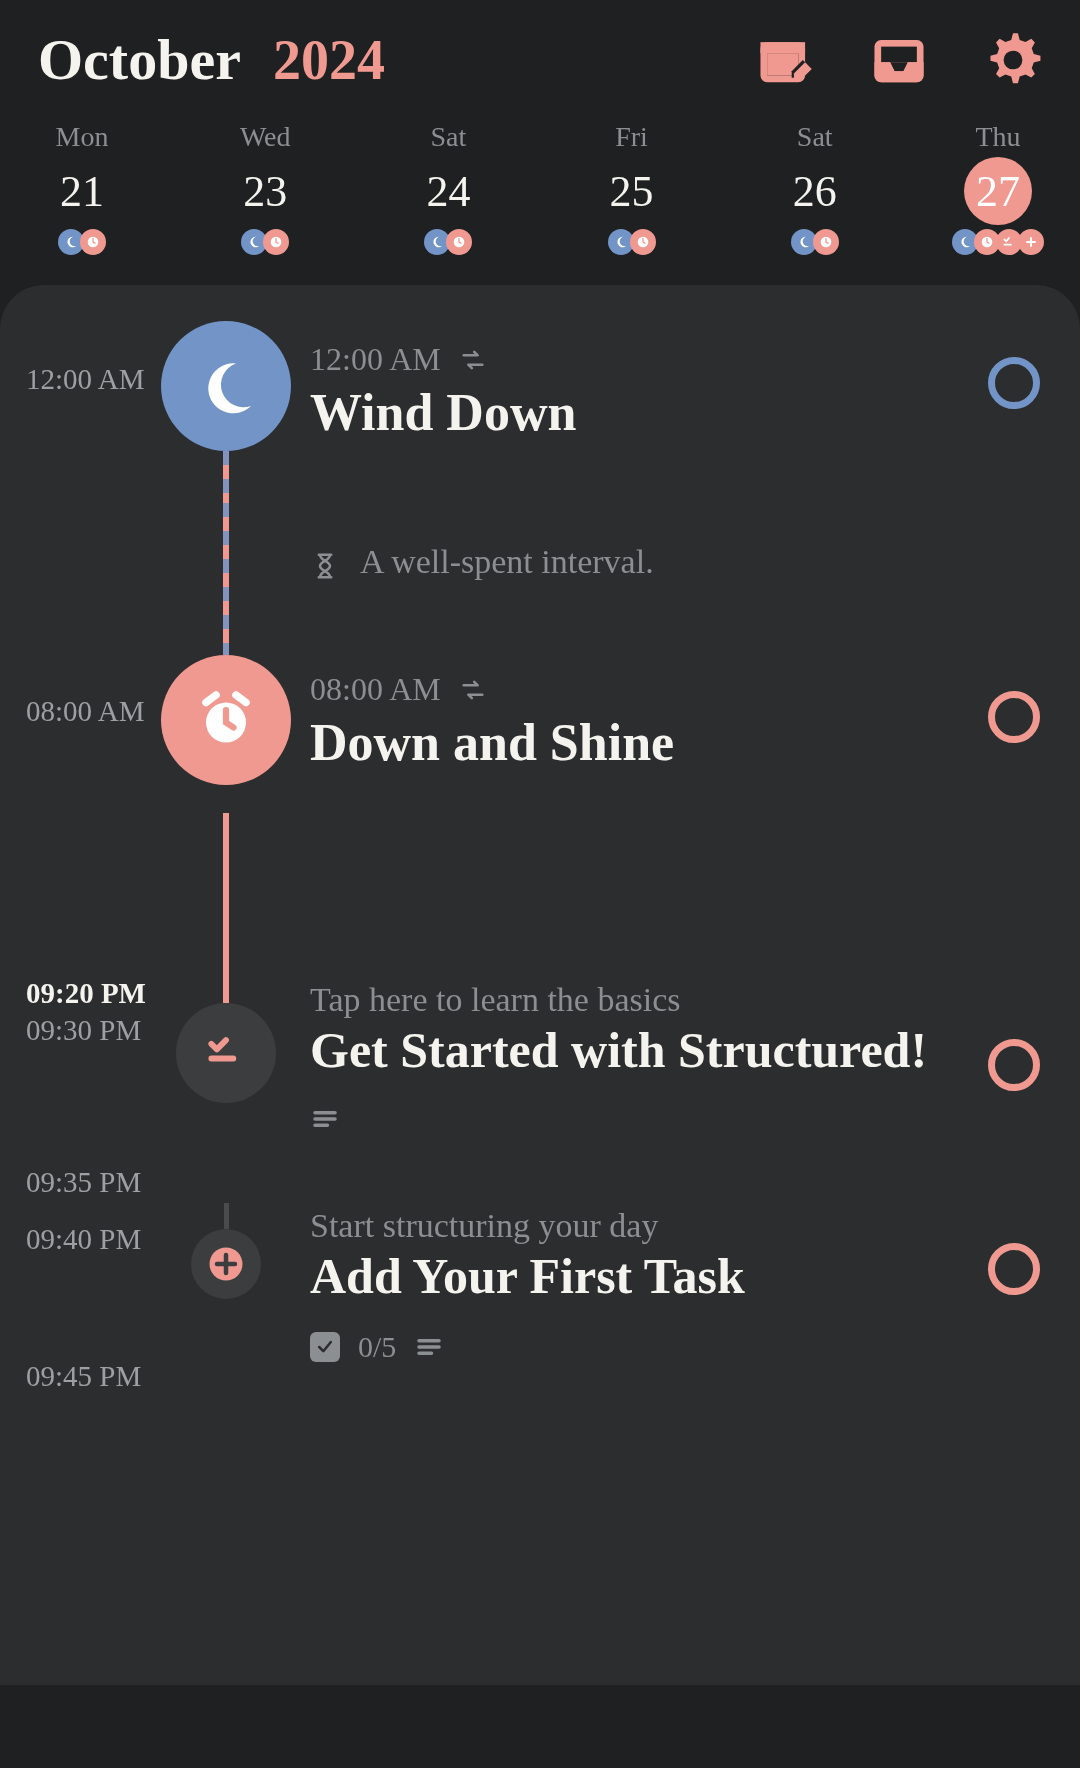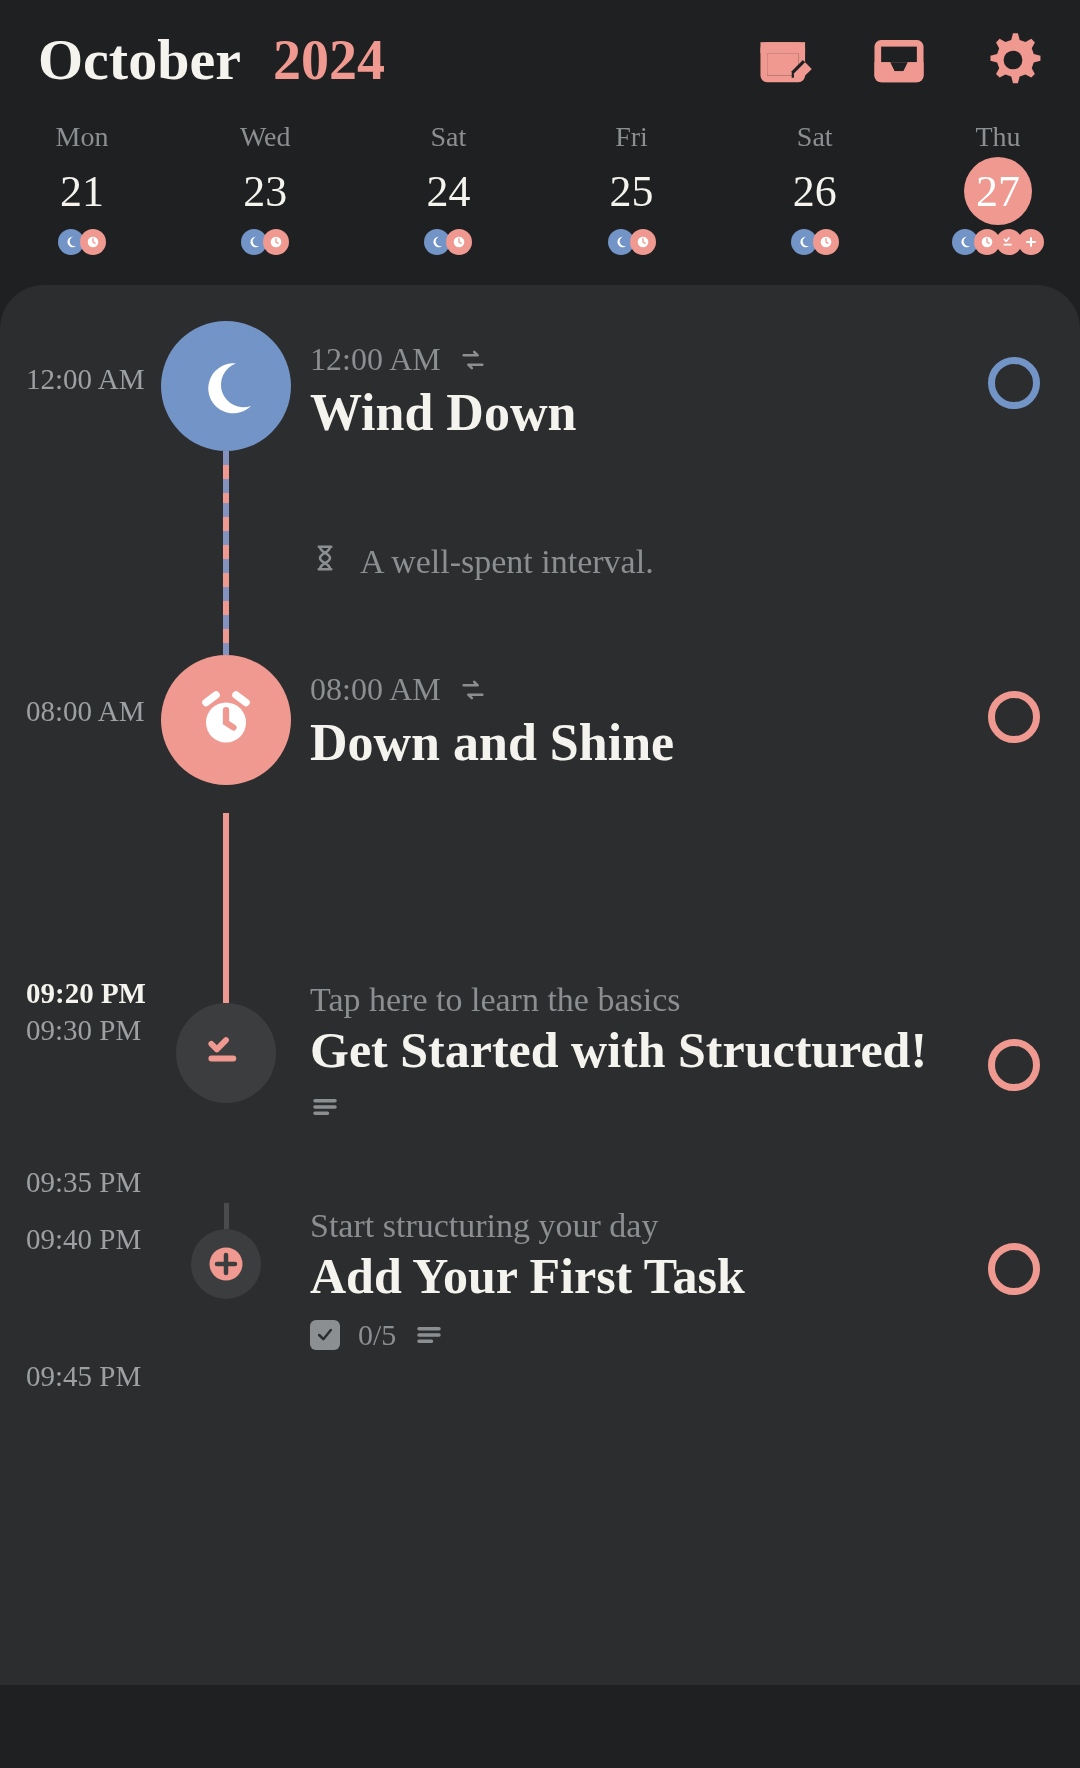--- a/index.html
+++ b/index.html
@@ -99,28 +99,28 @@
     background-image:linear-gradient(to bottom,#8392bf 50%,transparent 50%);
     background-size:6px 28px;
     background-repeat:repeat-y;
   }
   .connector.grey{width:5px;background:#4a4b4d;}
   .contentcol{flex:1;padding-top:20px;padding-left:14px;}
   .meta{display:flex;gap:18px;align-items:center;color:var(--grey);font-size:32px;margin-bottom:6px;}
   .meta svg{width:28px;height:28px;color:var(--grey);}
   .task-title{font-size:52px;font-weight:700;color:var(--text);line-height:1.1;}
   .subtitle{color:var(--grey);font-size:34px;margin-bottom:4px;}
-  .extras{display:flex;gap:18px;align-items:center;margin-top:14px;color:var(--grey);font-size:30px;}
+  .extras{display:flex;gap:18px;align-items:center;margin-top:26px;color:var(--grey);font-size:30px;}
   .extras svg{width:30px;height:30px;}
   .ringcol{width:80px;flex-shrink:0;display:flex;align-items:center;justify-content:center;padding-top:36px;}
   .ring{width:52px;height:52px;border-radius:50%;border:7px solid;}
   .ring.blue{border-color:var(--blue);}
   .ring.red{border-color:var(--red);}
   .interval{
-    display:flex;align-items:flex-start;gap:20px;
+    display:flex;align-items:flex-end;gap:20px;
     color:var(--grey);font-size:34px;
     padding:20px 0 20px 0;
   }
   .interval svg{width:30px;height:30px;}
   .tight-time{font-size:29px;color:var(--grey2);margin:4px 0;}
   .tight-time.bright{color:var(--text);font-weight:600;}
   .checkbox{
     width:30px;height:30px;background:var(--grey);border-radius:6px;
     display:flex;align-items:center;justify-content:center;color:var(--panel);
   }

